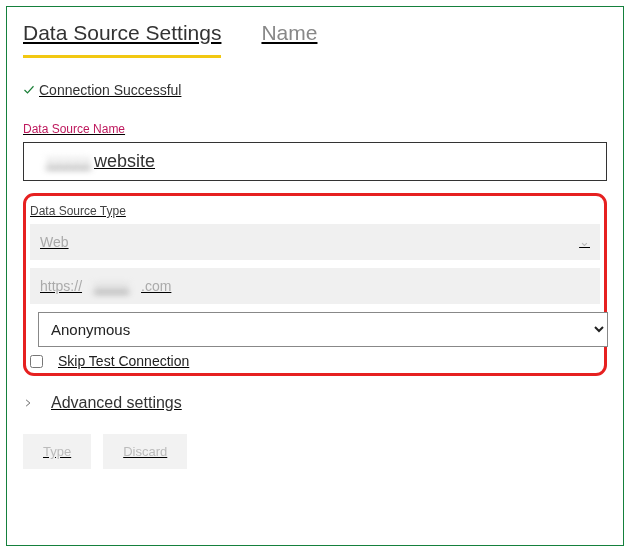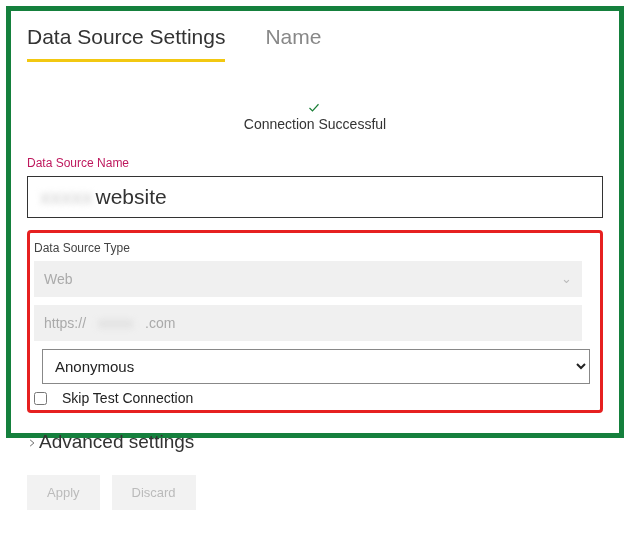--- a/index.html
+++ b/index.html
@@ -4,77 +4,77 @@
   <style>
     * { box-sizing: border-box; margin: 0; padding: 0; }
     body {
       font-family: 'Segoe UI', Tahoma, sans-serif;
       background: #fff;
       padding: 6px;
       width: 630px;
       height: 552px;
     }
     .panel {
-      border: 5px solid #15803d;
+      border: 1px solid #15803d;
       width: 618px;
-      height: 432px;
+      height: 540px;
       padding: 14px 16px;
       position: relative;
+      text-decoration: underline;
     }
     .tabs {
       display: flex;
       gap: 40px;
       margin-bottom: 0;
     }
     .tab {
       font-size: 21px;
       font-weight: 300;
       color: #888;
       padding-bottom: 10px;
       cursor: pointer;
     }
     .tab.active {
       color: #333;
       border-bottom: 3px solid #f2c811;
     }
     .status {
-      margin-top: 40px;
+      margin-top: 24px;
       font-size: 14px;
       color: #333;
       display: flex;
       align-items: center;
       gap: 2px;
-      flex-direction: column;
     }
     .checkmark {
       color: #1a7f37;
       display: inline-block;
       width: 14px;
     }
     .checkmark svg { width:12px; height:12px; display:block; }
     .label {
       font-size: 12px;
       color: #be185d;
       margin-top: 24px;
       margin-bottom: 6px;
     }
     .text-input {
       width: 100%;
       border: 1px solid #333;
-      padding: 8px 12px;
-      font-size: 21px;
+      padding: 8px 22px;
+      font-size: 18px;
       color: #333;
       font-family: inherit;
       background: #fff;
     }
     .highlight-box {
       border: 3px solid #e62020;
-      border-radius: 4px;
+      border-radius: 11px;
       margin-top: 12px;
-      padding: 2px 18px 4px 4px;
+      padding: 2px 4px 4px 4px;
     }
     .label-in { font-size: 12px; color:#444; margin: 6px 0; }
     .disabled-select {
       background: #f0f0f0;
       color: #aaa;
       padding: 10px;
       font-size: 14px;
       display: flex;
       justify-content: space-between;
       margin-bottom: 8px;
@@ -107,25 +107,25 @@
       gap: 15px;
       margin-top: 6px;
       font-size: 14px;
       color: #222;
     }
     .skip-row input[type="checkbox"]{
       width:13px; height:13px;
     }
     .advanced {
       margin-top: 18px;
-      font-size: 19px;
+      font-size: 16px;
       color: #333;
       display: flex;
       align-items: center;
-      gap: 0px;
+      gap: 16px;
       cursor: pointer;
     }
     .advanced-caret { width:12px; display:inline-block; }
     .buttons {
       display: flex;
       gap: 12px;
       margin-top: 22px;
     }
     .btn {
       background: #f2f2f2;
@@ -193,17 +193,17 @@
   <div class="advanced">
     <span class="advanced-caret">
       <svg viewBox="0 0 16 16" width="10" height="10" fill="none" stroke="#555" stroke-width="1.4">
           <polyline points="5,3 11,8 5,13"></polyline>
         </svg>
     </span>
     <span>Advanced settings</span>
   </div>
 
   <div class="buttons">
-    <button class="btn">Apply</button>
+    <button class="btn">Type</button>
     <button class="btn">Discard</button>
   </div>
 
 </div>
 
 </body></html>

